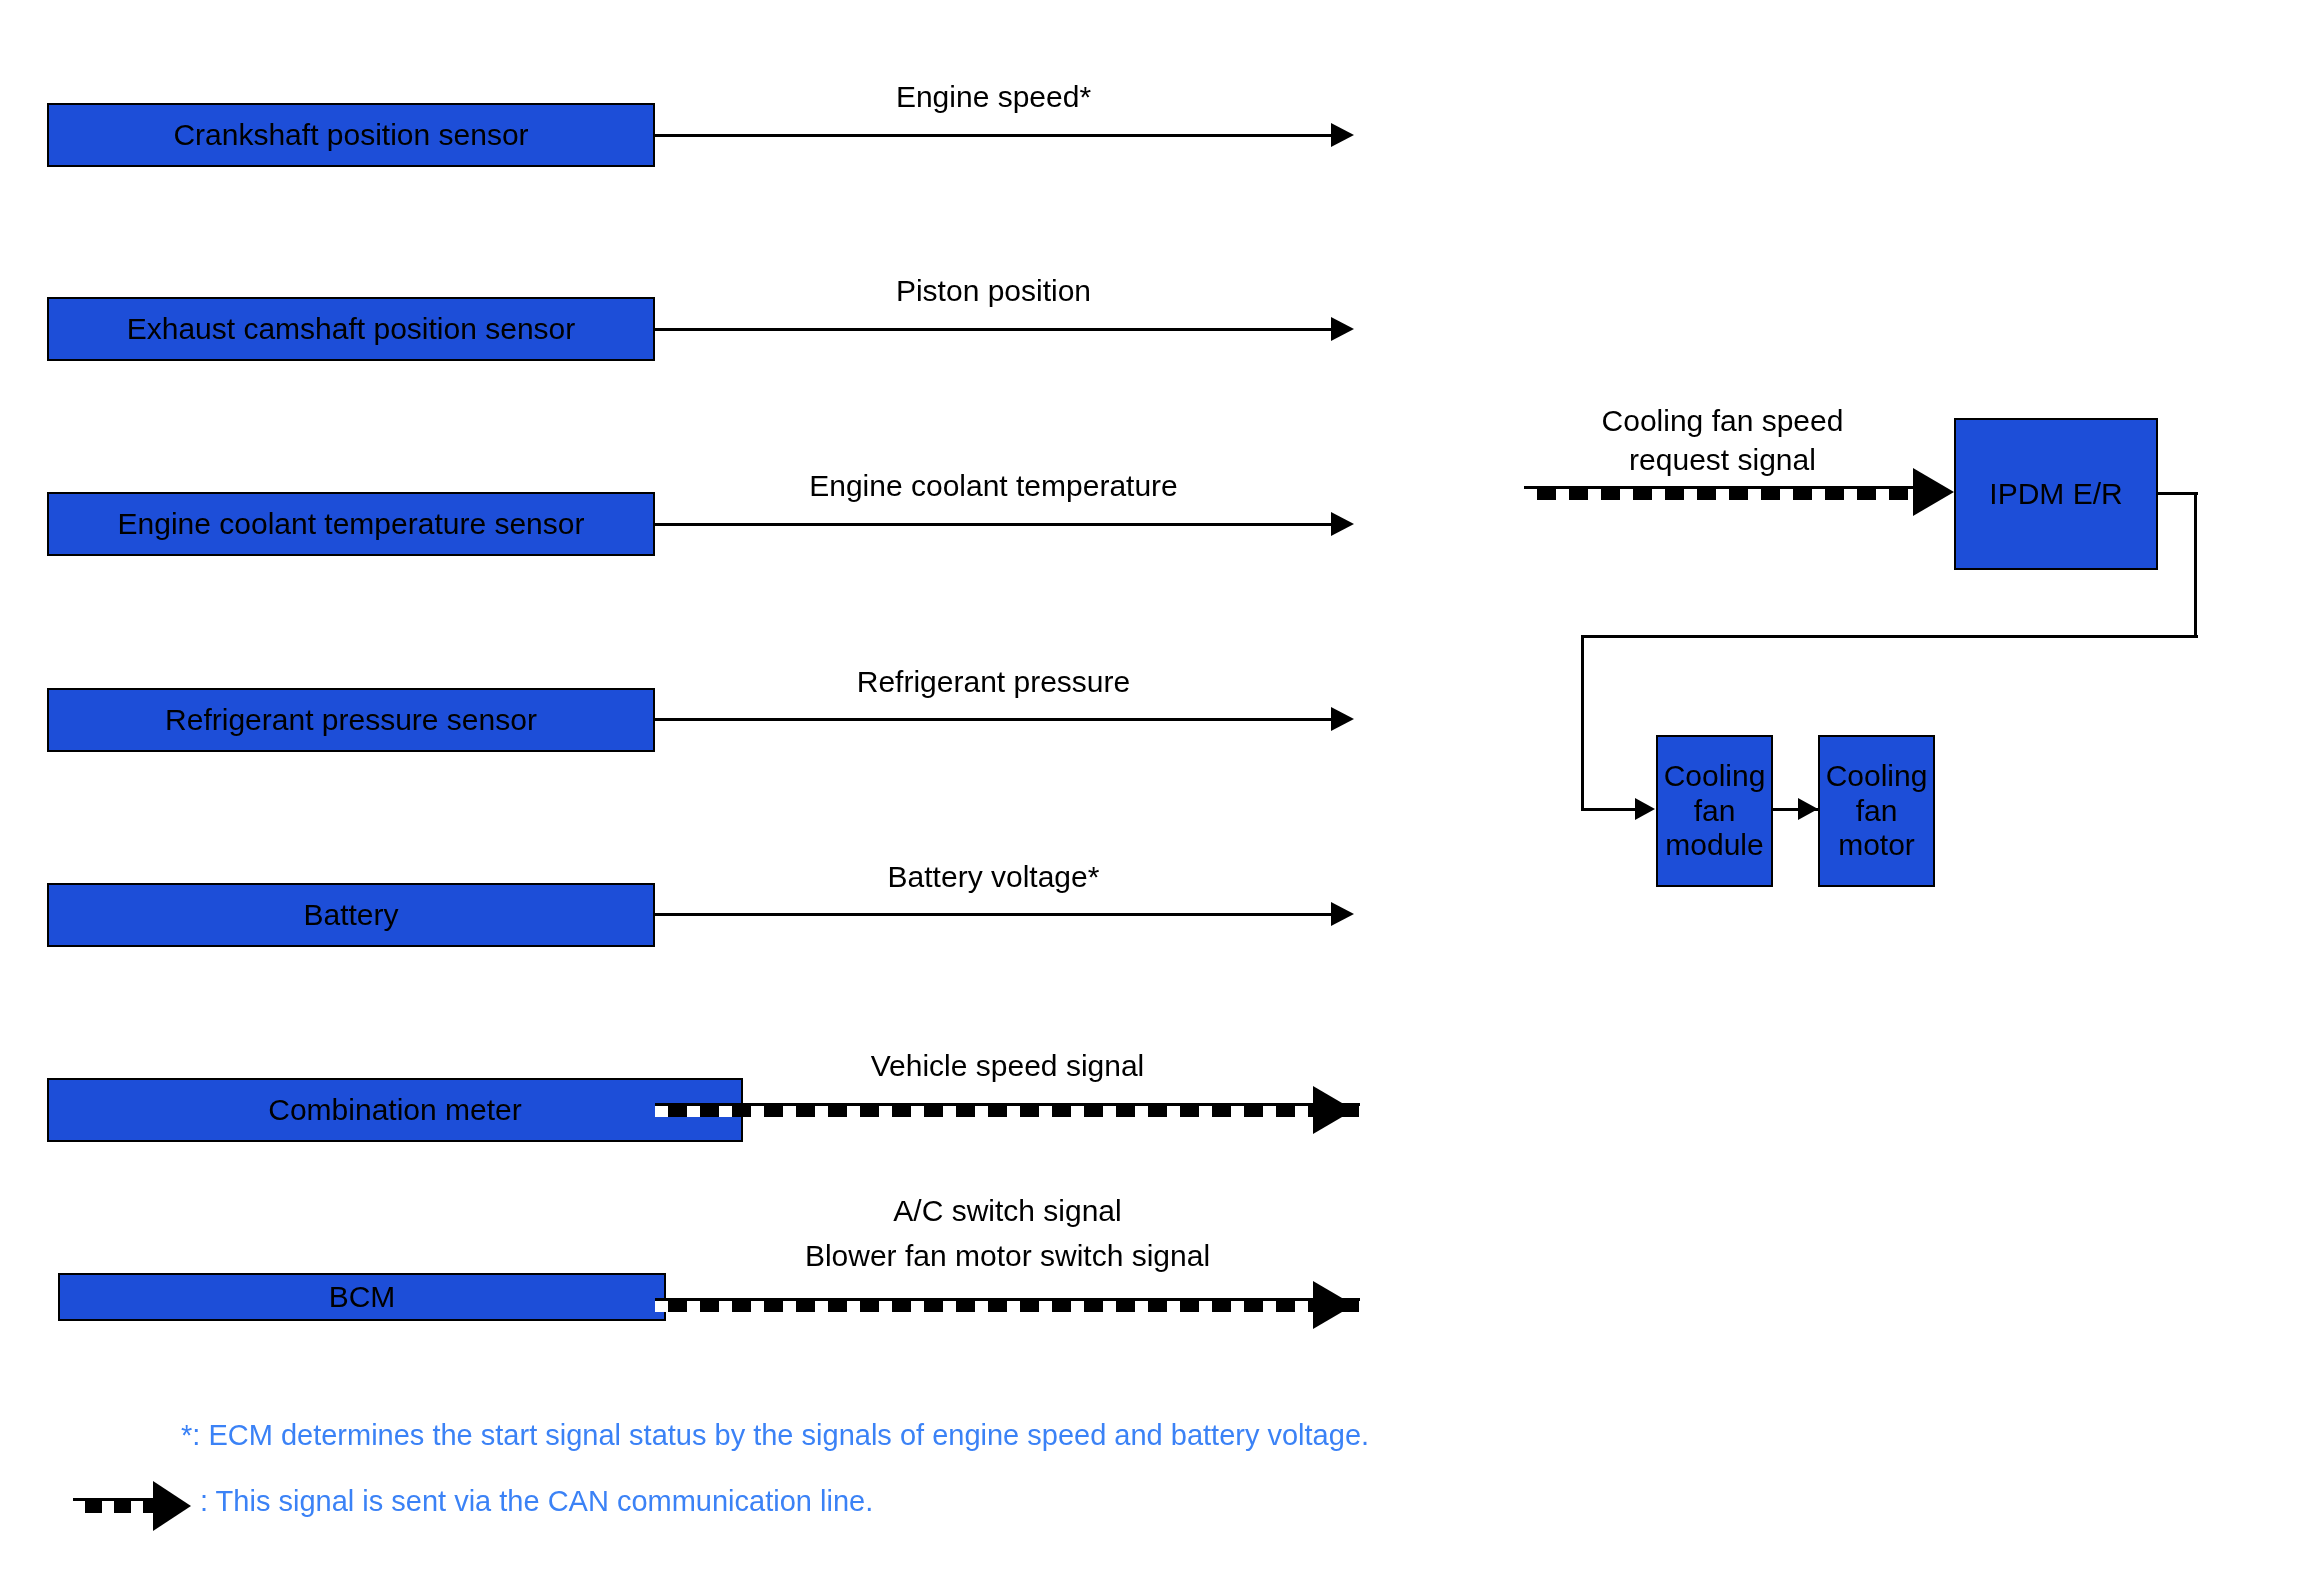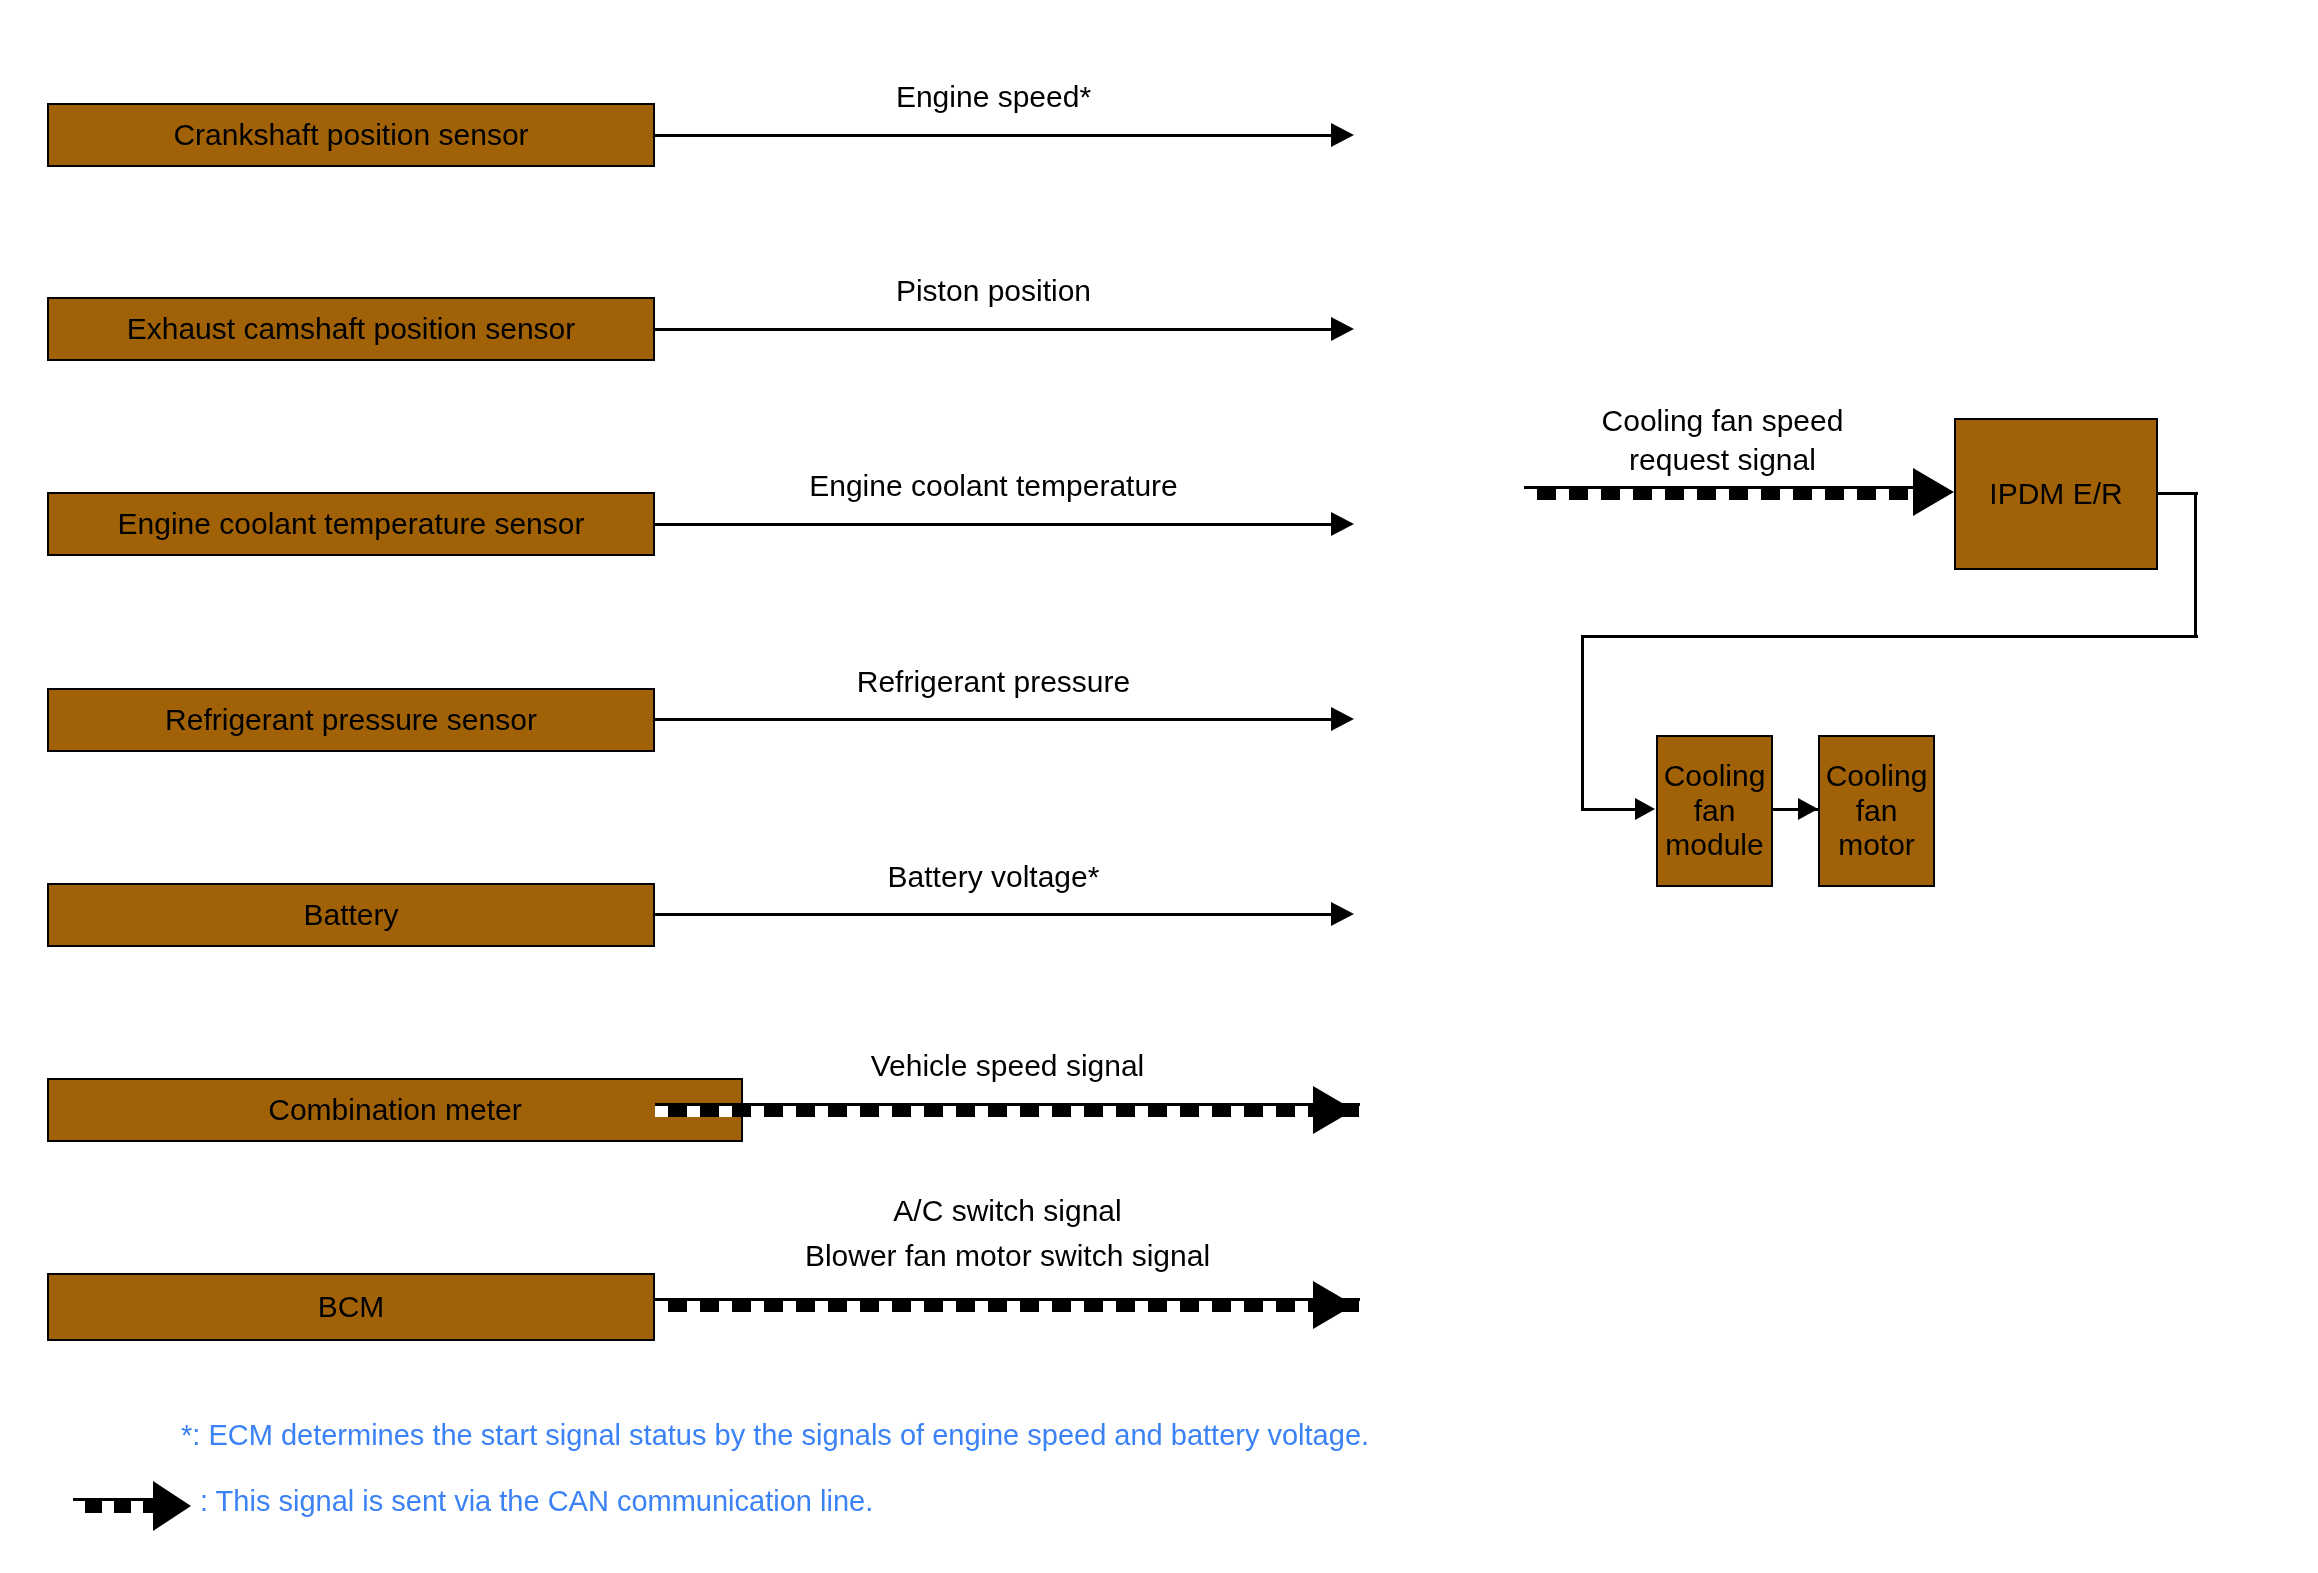--- a/index.html
+++ b/index.html
@@ -1,18 +1,18 @@
 <!DOCTYPE html>
 <html style="font-size:9.2px"><head>
 <meta charset="utf-8">
 <style>
   html,body{margin:0;padding:0;background:#ffffff;}
   body{font-family:"Liberation Sans",sans-serif;color:#000;}
   #stage{position:relative;width:2319px;height:1573px;background:#fff;overflow:hidden;}
-  .box{position:absolute;border:2.9px solid #000;background:#a16207;box-sizing:border-box;
+  .box{position:absolute;border:2.9px solid #000;background:#1d4ed8;box-sizing:border-box;
        display:flex;align-items:center;justify-content:center;text-align:center;
        font-size:30px;line-height:1.15;color:#000;}
   .box.multiline{flex-direction:column;}
   
   .hline{position:absolute;background:#000;height:3.4px;}
   .vline{position:absolute;background:#000;width:3.4px;}
   
   .arrowhead{position:absolute;width:0;height:0;
       border-top:12.6px solid transparent;border-bottom:12.6px solid transparent;
       border-left:23px solid #000;}
@@ -55,21 +55,21 @@
   </div>
 
   <div class="box" style="left:47px;top:883px;width:608px;height:64px;">
     <span>Battery</span>
   </div>
 
   <div class="box" style="left:47px;top:1078px;width:696px;height:64px;">
     <span>Combination meter</span>
   </div>
 
-  <div class="box" style="left:47px;top:1273px;width:608px;height:68px;">
+  <div class="box" style="left:58px;top:1273px;width:608px;height:48px;">
     <span>BCM</span>
   </div>
 
 
   <div class="box" style="left:1954px;top:418px;width:204px;height:152px;">
     <span>IPDM E/R</span>
   </div>
 
   <div class="box multiline" style="left:1656px;top:735px;width:117px;height:152px;">
     <span>Cooling fan</span>

